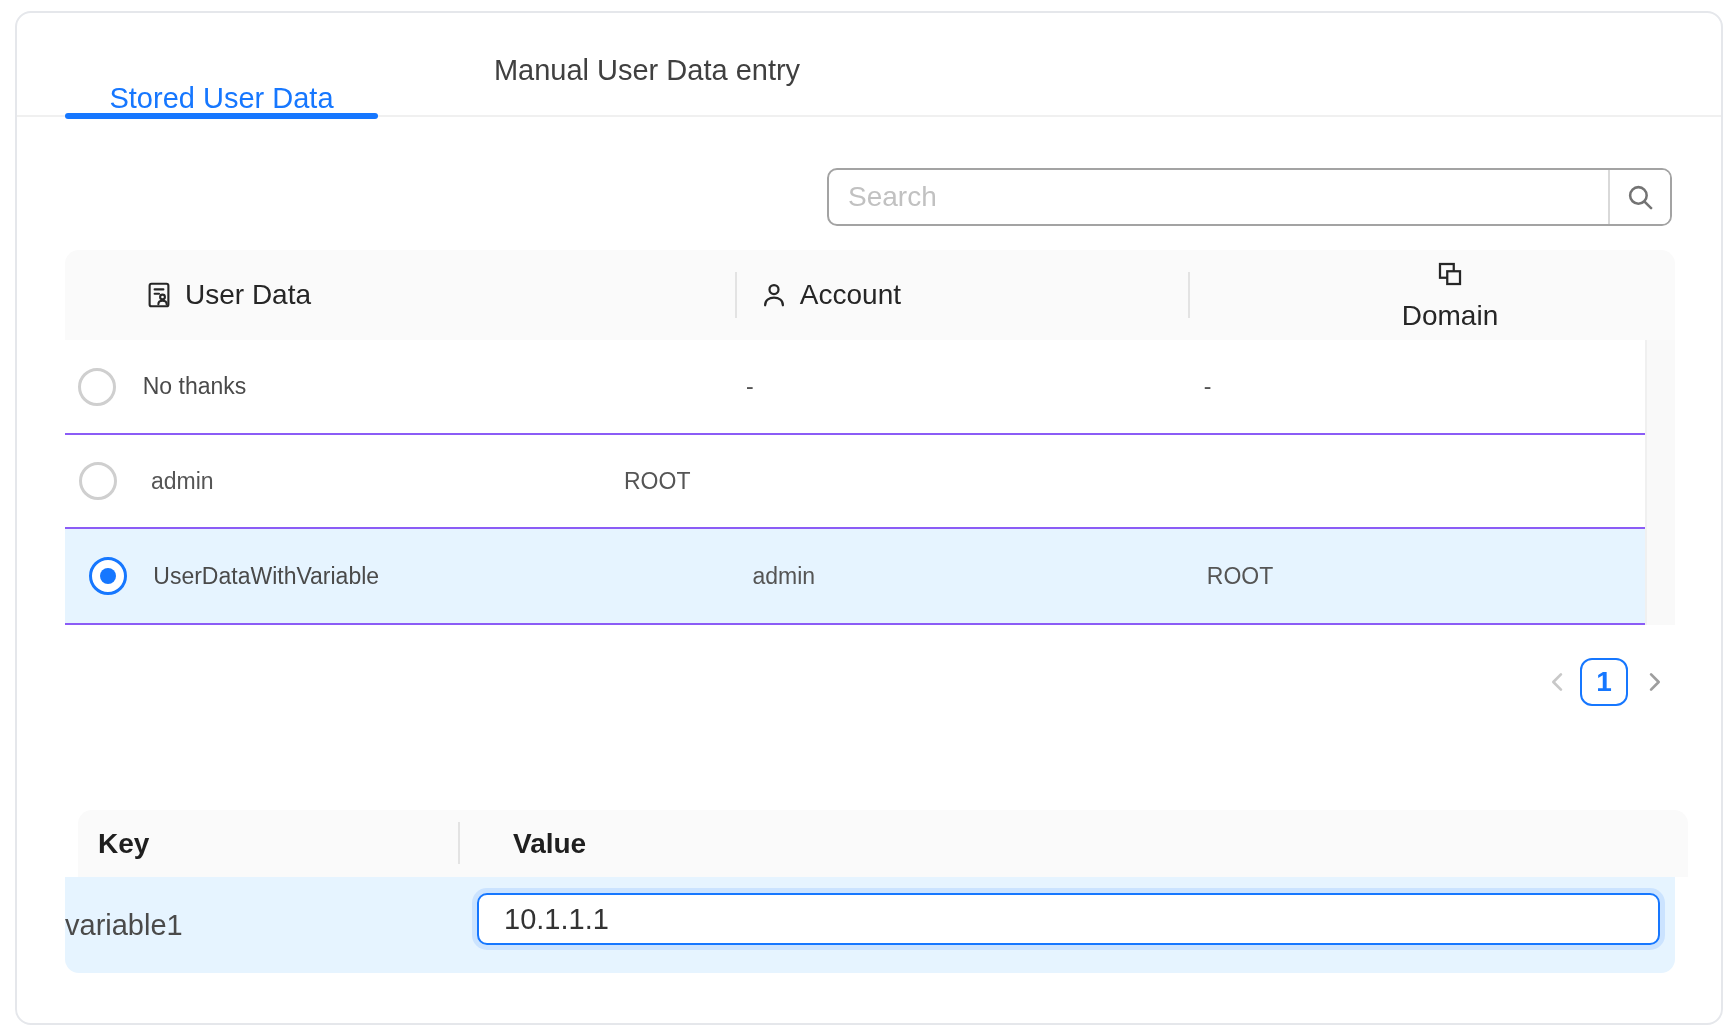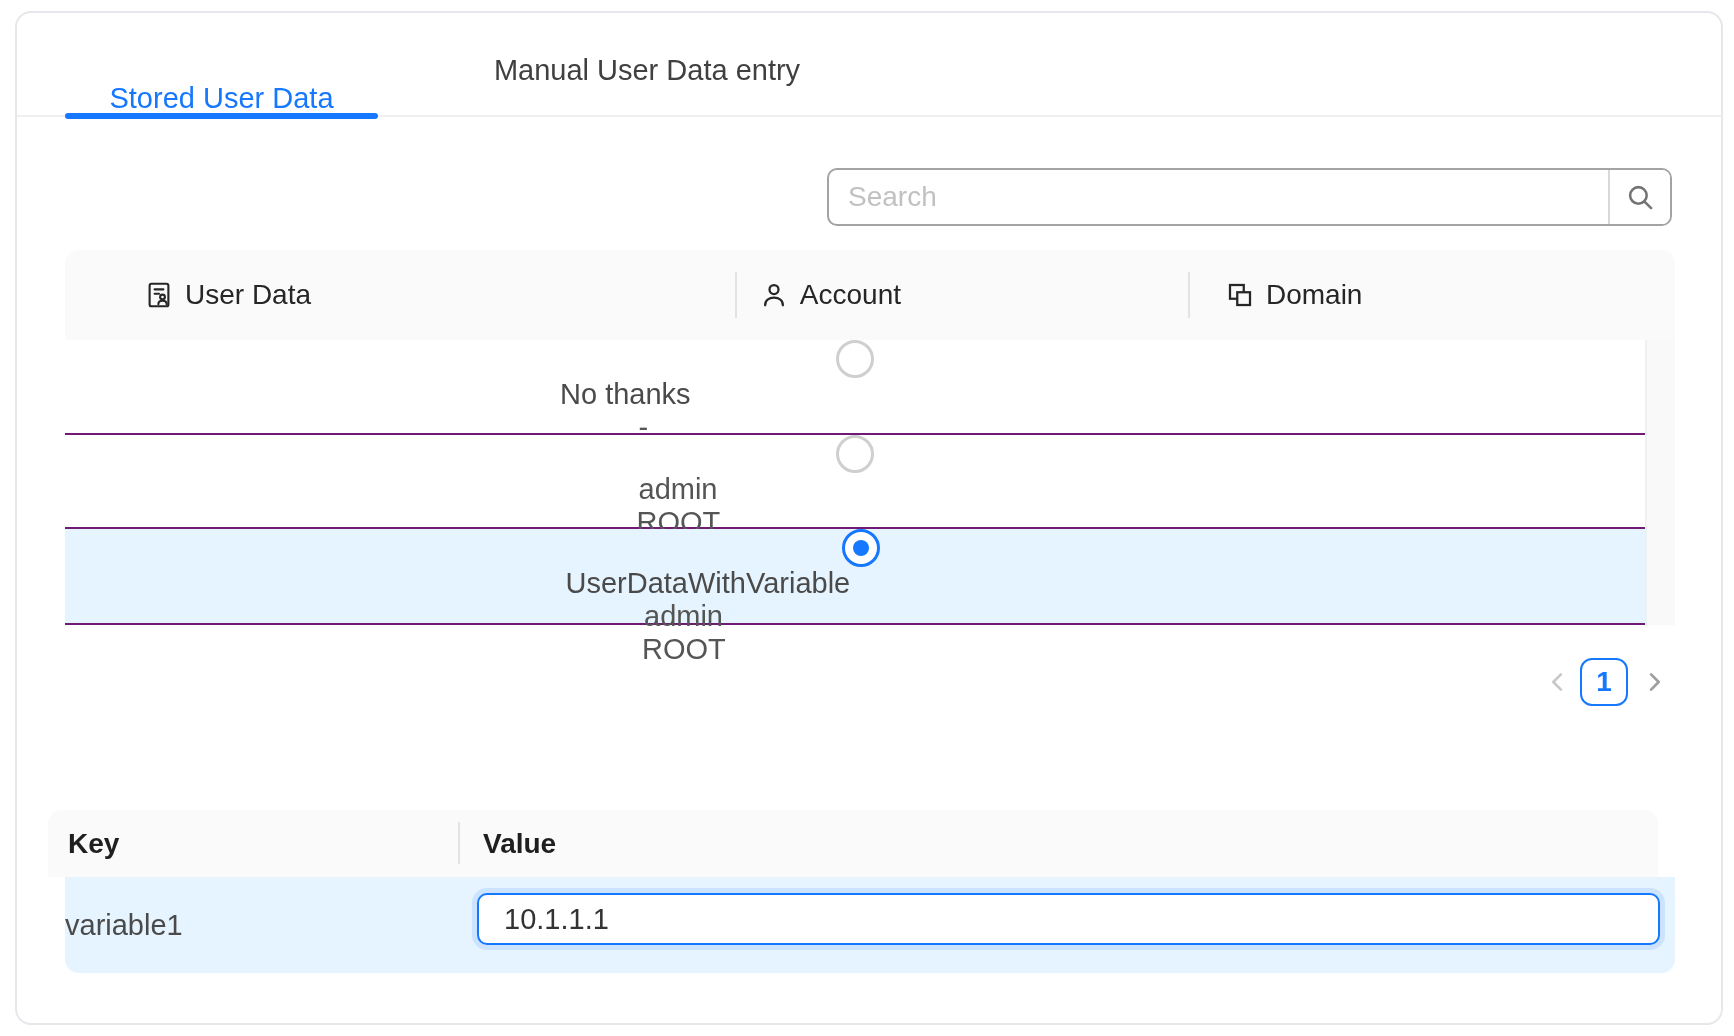--- a/index.html
+++ b/index.html
@@ -30,28 +30,28 @@
         border-radius:0 8px 8px 0;display:flex;align-items:center;justify-content:center;cursor:pointer;}
 
   
   .thead{left:65px;top:250px;width:1610px;height:90px;background:#fafafa;
          border-radius:14px 14px 0 0;display:flex;align-items:center;}
   .th{display:flex;align-items:center;gap:11px;font-size:28px;font-weight:400;color:#262626;}
   .th-icon{width:30px;height:30px;flex:0 0 auto;color:#262626;}
   .col-sel{width:66px;}
   .col-user{width:604px;padding-left:14px;}
   .col-acct{width:453px;padding-left:20px;}
-  .col-dom{width:457px;padding-left:20px;}
+  .col-dom{width:457px;padding-left:20px;flex-direction:column;}
   .vsep{width:2px;background:#e3e3e3;}
   .vsep-h1{left:735px;top:272px;height:46px;}
   .vsep-h2{left:1188px;top:272px;height:46px;}
   .vsep-kv{left:458px;top:822px;height:42px;}
 
   .trow{left:65px;width:1580px;height:95px;display:flex;align-items:center;
-        border-bottom:2px solid #701a75;background:#fff;cursor:pointer;font-size:29px;color:#4a4a4a;flex-direction:column;}
+        border-bottom:2px solid #8b5cf6;background:#fff;cursor:pointer;font-size:23px;color:#4a4a4a;}
   .trow .cell-user{width:604px;padding-left:14px;}
   .trow .cell-acct{width:453px;padding-left:20px;color:#555;}
   .trow .cell-dom{width:457px;padding-left:20px;color:#555;}
   .trow.selected{background:#e6f4ff;}
   .row0{top:340px;} .row1{top:435px;height:94px;} .row2{top:529px;height:96px;padding-left:11px;}
   .gutter{left:1645px;top:340px;width:30px;height:285px;background:#f9f9f9;border-left:2px solid #f0f0f0;}
 
   
   .radio-cell{width:66px;display:flex;justify-content:center;}
   .radio{width:32px;height:32px;border-radius:50%;border:3px solid #cfcfcf;background:#fff;
@@ -61,21 +61,21 @@
 
   
   .pag-chevron{top:668px;width:28px;height:28px;cursor:pointer;}
   .pag-prev{left:1544px;color:#c8c8c8;}
   .pag-next{left:1640px;color:#9e9e9e;}
   .pag-page{left:1580px;top:658px;width:48px;height:48px;border:2px solid #1677ff;border-radius:12px;
         display:flex;align-items:center;justify-content:center;color:#1677ff;
         font-size:28px;font-weight:700;background:#fff;cursor:pointer;}
 
   
-  .kv-head{left:48px;top:810px;width:1610px;height:67px;background:#fafafa;
+  .kv-head{left:78px;top:810px;width:1610px;height:67px;background:#fafafa;
         border-radius:14px 14px 0 0;display:flex;align-items:center;font-size:28px;font-weight:700;color:#1f1f1f;}
   .kv-col-key{width:393px;padding-left:20px;}
   .kv-col-val{padding-left:22px;}
   .kv-row{left:65px;top:877px;width:1610px;height:96px;background:#e6f4ff;
         border-radius:0 0 14px 14px;display:flex;align-items:center;font-size:29px;color:#4a4a4a;}
   .kv-row .kv-cell-key{width:393px;}
   .value-input-wrap{left:477px;top:893px;width:1183px;height:52px;}
   .value-input{width:100%;height:100%;box-sizing:border-box;border:2px solid #1677ff;border-radius:10px;
         box-shadow:0 0 0 5px rgba(22,119,255,0.13);outline:none;background:#fff;
         font-family:"Liberation Sans",sans-serif;font-size:29px;color:#333;padding:0 0 0 25px;caret-color:#1f1f1f;}

